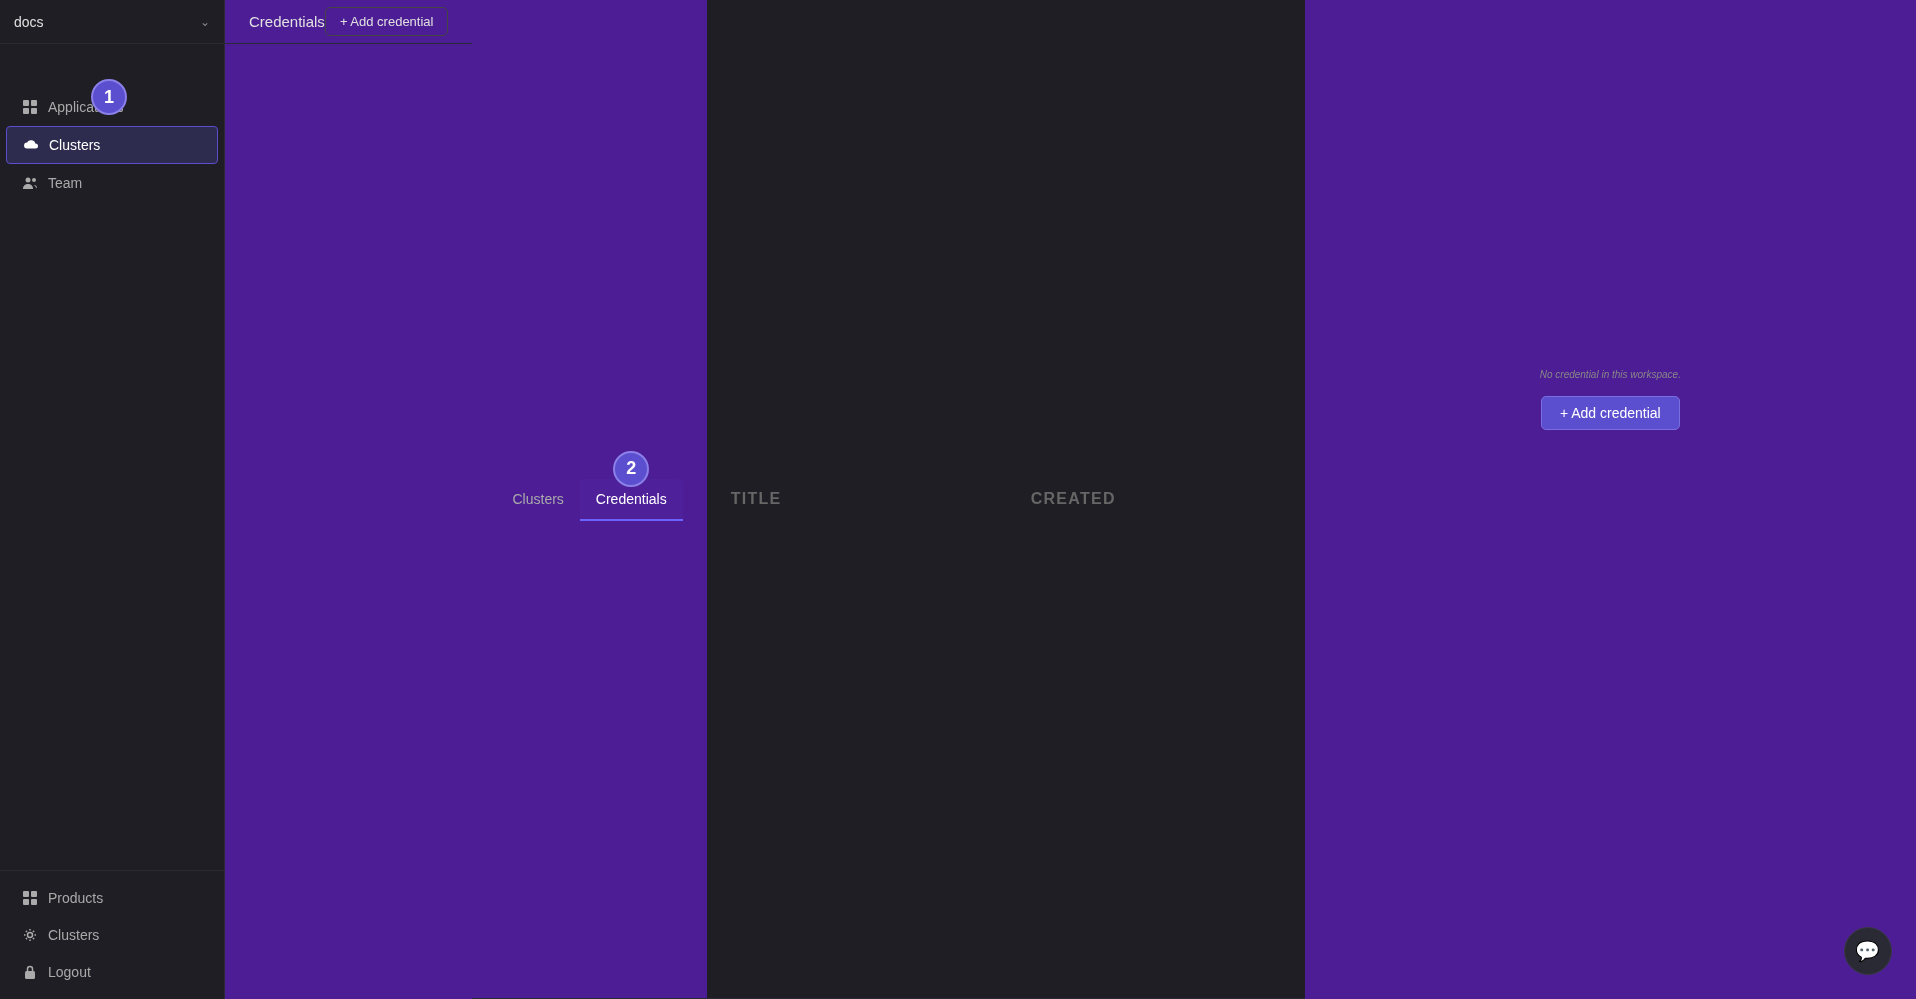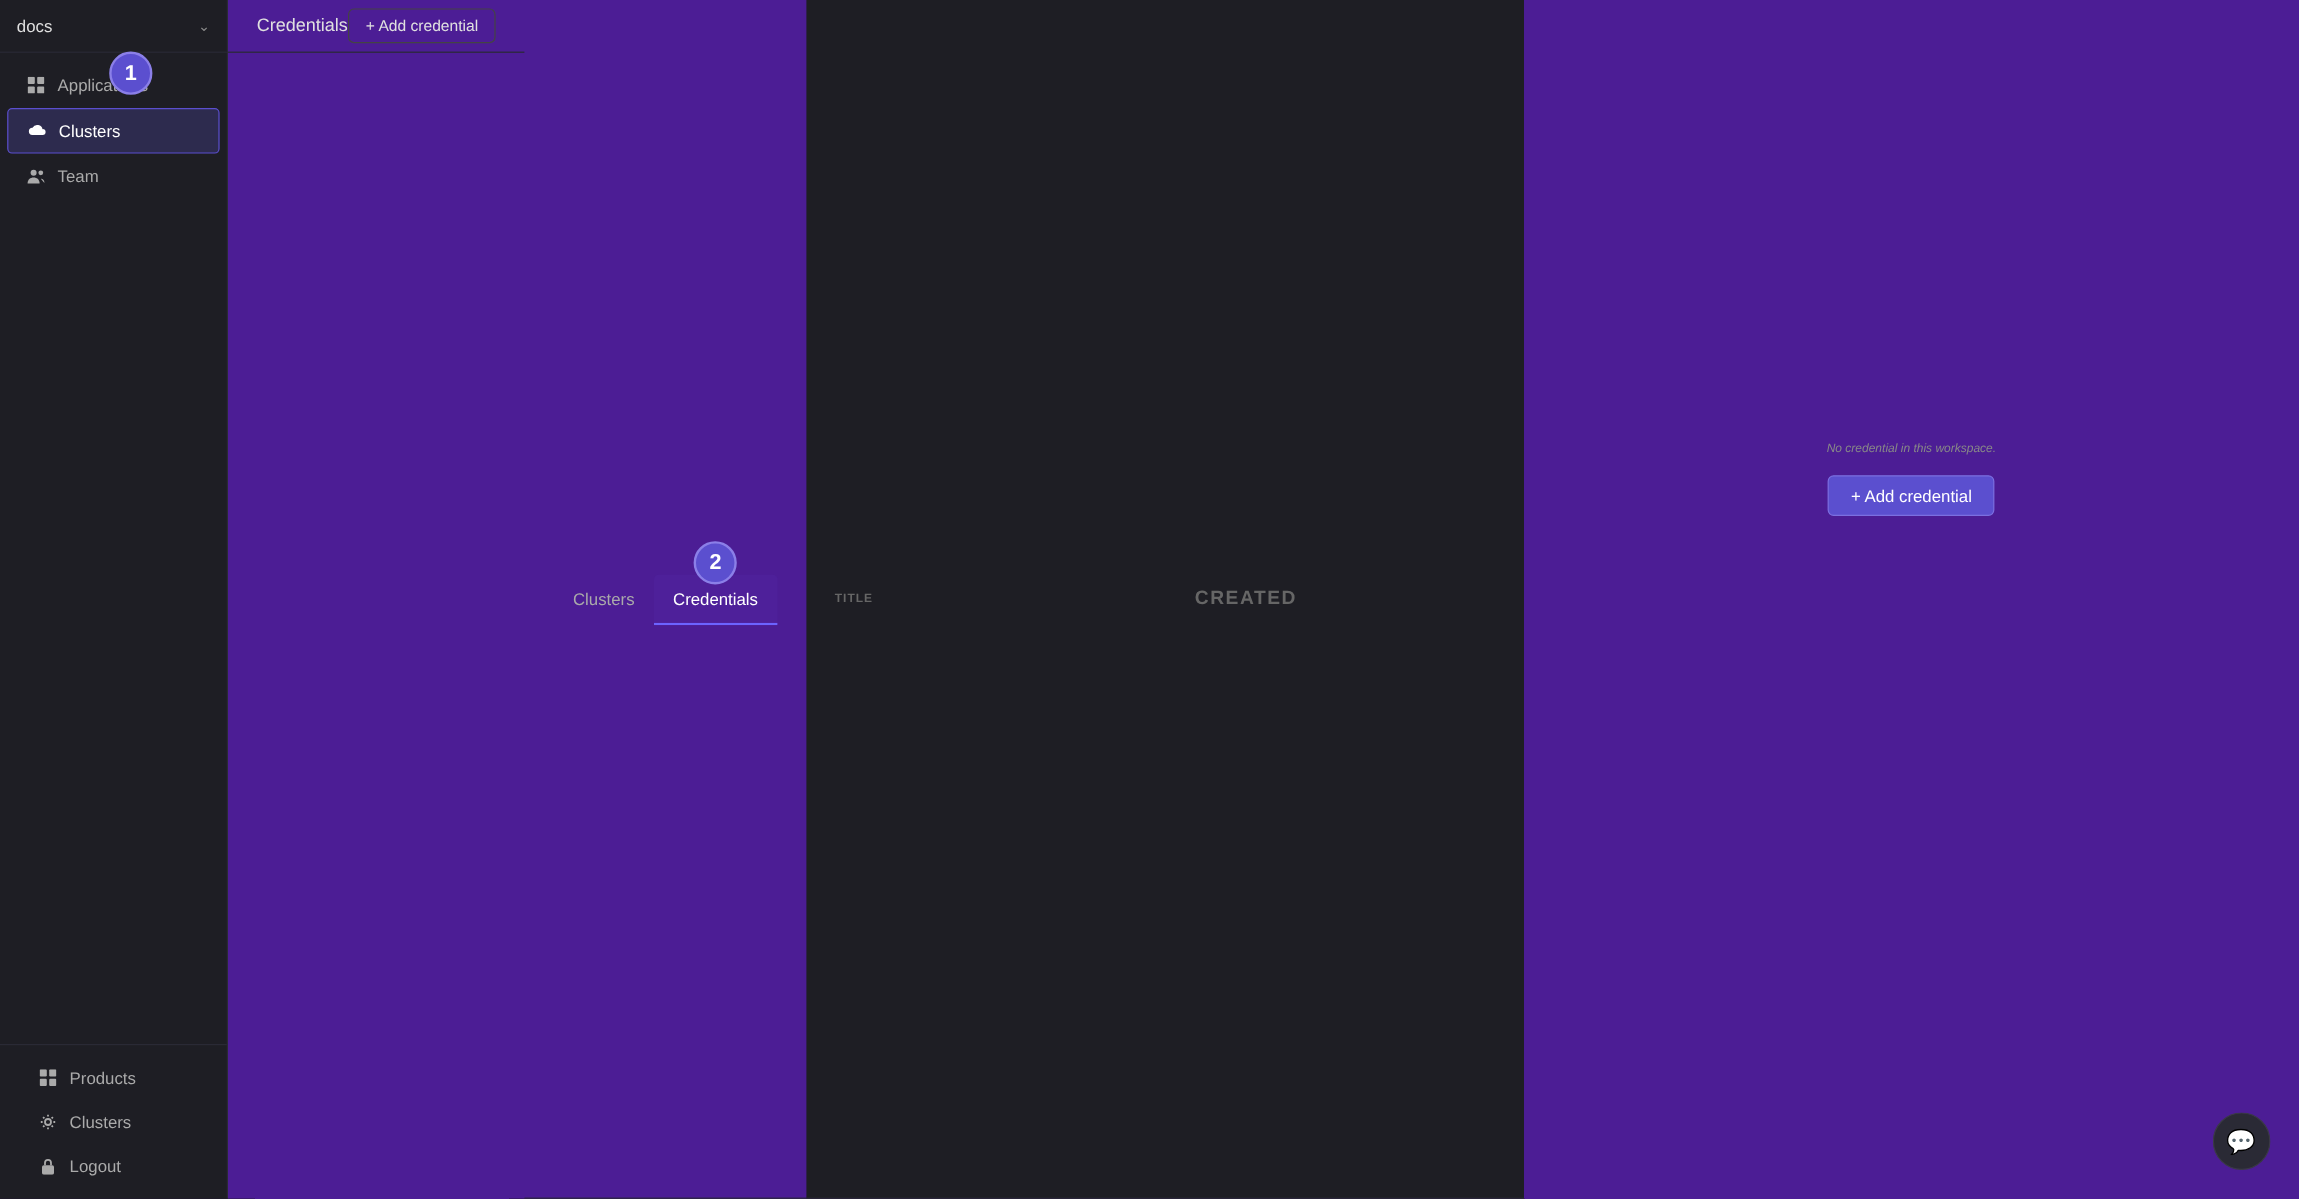--- a/index.html
+++ b/index.html
@@ -14,26 +14,27 @@
       display: flex;
       flex-direction: column;
     }
     .app-layout {
       display: flex;
       flex: 1;
       height: 100%;
     }
     
     .sidebar {
-      width: 190px;
+      width: 225px;
       background: #1e1e24;
       display: flex;
       flex-direction: column;
       border-right: 1px solid #2a2a35;
       flex-shrink: 0;
+      gap: 36px;
     }
     .sidebar-workspace {
       display: flex;
       align-items: center;
       justify-content: space-between;
       padding: 8px 14px;
       height: 44px;
       border-bottom: 1px solid #2a2a35;
     }
     .sidebar-workspace-name {
@@ -68,21 +69,21 @@
     .sidebar-item-icon {
       width: 16px;
       height: 16px;
       display: flex;
       align-items: center;
       justify-content: center;
       flex-shrink: 0;
     }
     .sidebar-bottom {
       border-top: 1px solid #2a2a35;
-      padding: 8px 10px;
+      padding: 8px 0;
     }
     .sidebar-bottom-item {
       display: flex;
       align-items: center;
       gap: 10px;
       padding: 10px 16px;
       cursor: pointer;
       color: #aaa;
       font-size: 14px;
       border-radius: 4px;
@@ -139,21 +140,21 @@
     .table-header {
       display: flex;
       align-items: center;
       padding: 10px 24px;
       border-bottom: 1px solid #2a2a35;
       background: #1e1e24;
     }
     .table-col-title {
       width: 300px;
       color: #666;
-      font-size: 10px;
+      font-size: 16px;
       font-weight: 600;
       letter-spacing: 0.08em;
       text-transform: uppercase;
     }
     .table-col-access {
       flex: 1;
       color: #666;
       font-size: 11px;
       font-weight: 600;
       letter-spacing: 0.08em;

